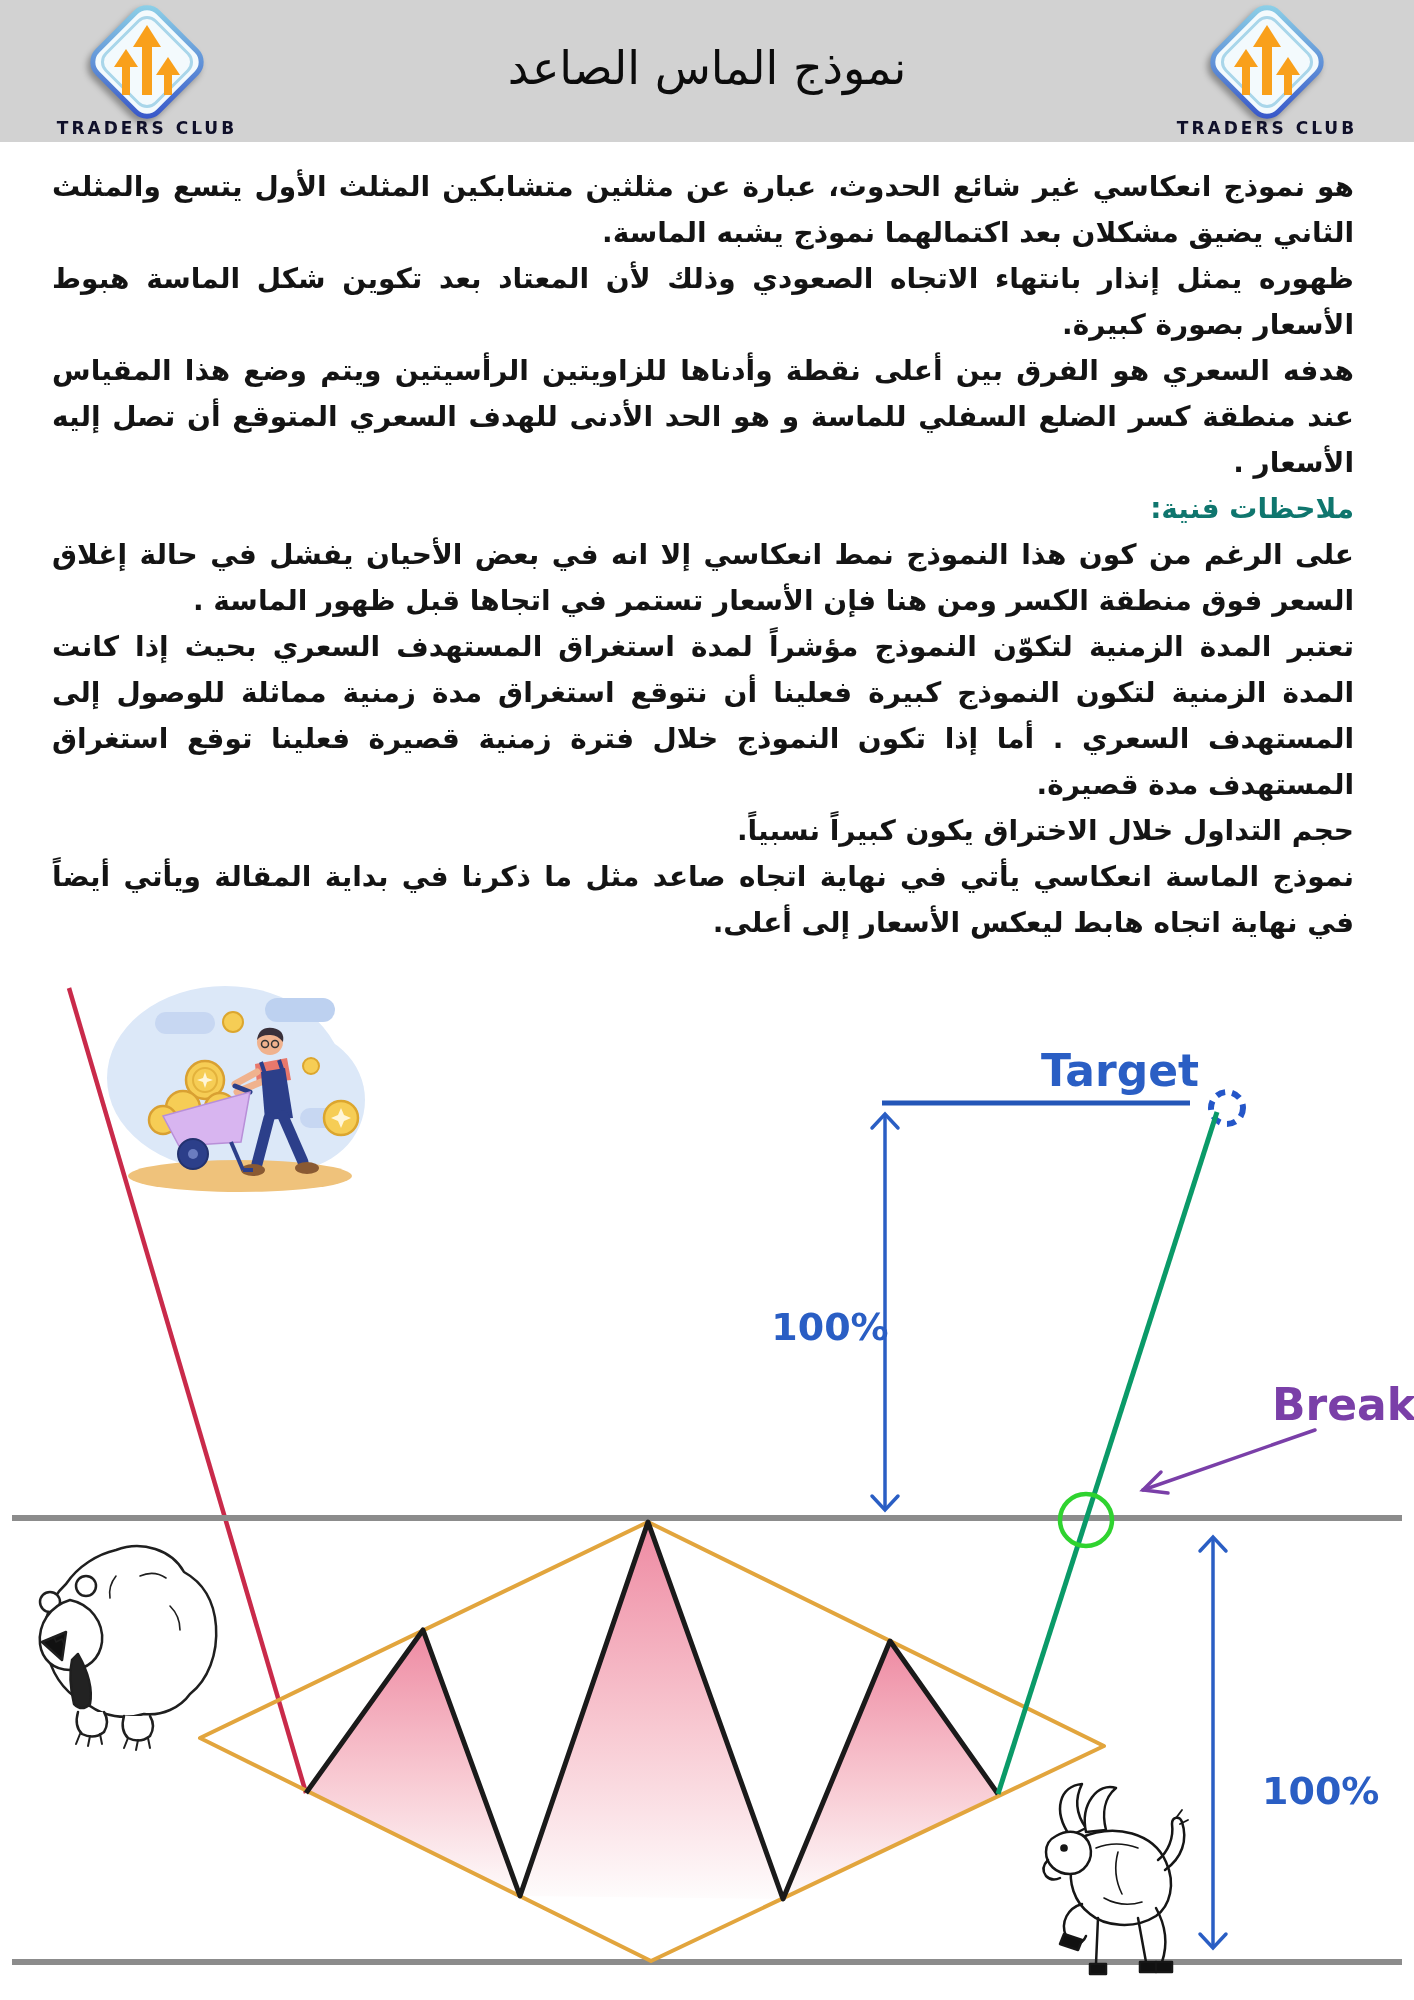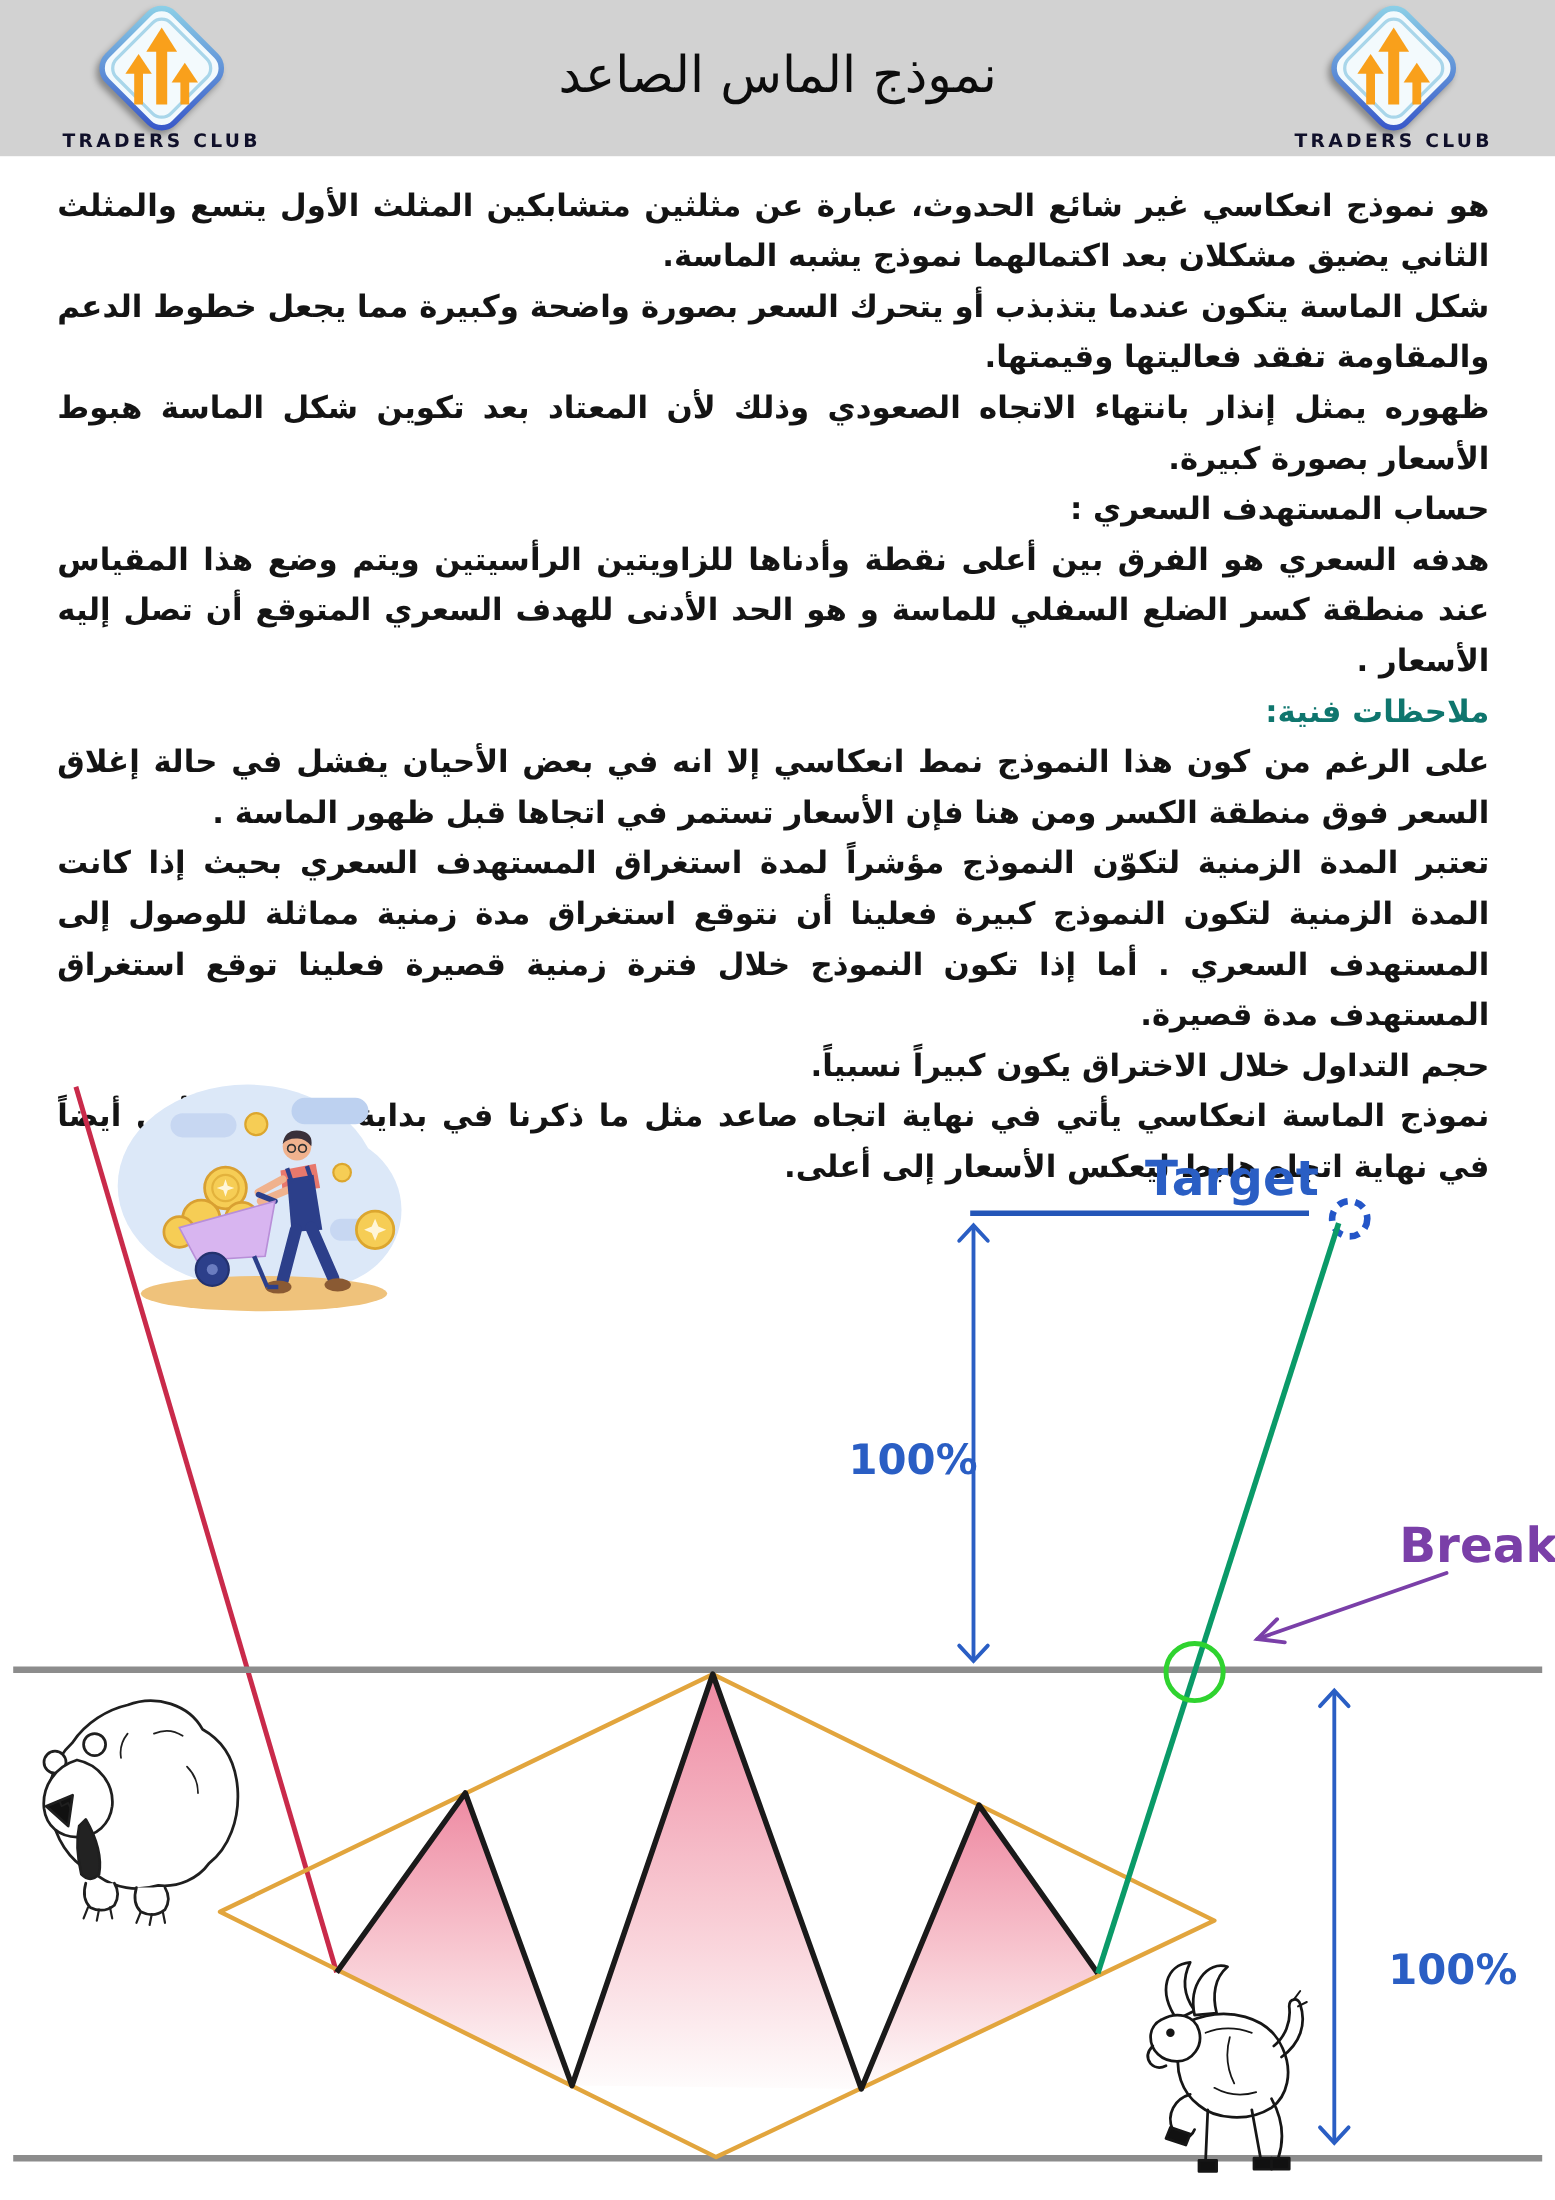--- a/index.html
+++ b/index.html
@@ -72,23 +72,21 @@
           <rect x="80" y="64" width="8" height="30" fill="#f9a01b"></rect>
         <polygon points="126,56 114,74 138,74" fill="#f9a01b"></polygon>
           <rect x="122" y="72" width="8" height="22" fill="#f9a01b"></rect>
       </g>
       <text class="logo-caption" x="105" y="133" text-anchor="middle" font-size="17">TRADERS CLUB</text>
     </svg>
   </div>
 
   <div class="article">
     <p>هو نموذج انعكاسي غير شائع الحدوث، عبارة عن مثلثين متشابكين المثلث الأول يتسع والمثلث الثاني يضيق مشكلان بعد اكتمالهما نموذج يشبه الماسة.</p>
-    <p>شكل الماسة يتكون عندما يتذبذب أو يتحرك السعر بصورة واضحة وكبيرة مما يجعل خطوط الدعم والمقاومة تفقد فعاليتها وقيمتها.</p>
     <p>ظهوره يمثل إنذار بانتهاء الاتجاه الصعودي  وذلك لأن المعتاد بعد تكوين شكل الماسة هبوط الأسعار بصورة كبيرة.</p>
-    <p>حساب المستهدف السعري :</p>
     <p>هدفه السعري هو الفرق بين أعلى نقطة وأدناها  للزاويتين الرأسيتين  ويتم وضع هذا المقياس عند منطقة كسر الضلع السفلي للماسة و هو الحد الأدنى للهدف السعري المتوقع أن تصل إليه الأسعار .</p>
     <p class="accent">ملاحظات فنية:</p>
     <p>على الرغم من كون هذا النموذج نمط انعكاسي إلا انه في بعض الأحيان  يفشل في حالة إغلاق  السعر فوق منطقة الكسر ومن هنا فإن الأسعار تستمر في اتجاها قبل ظهور الماسة .</p>
     <p>تعتبر المدة الزمنية لتكوّن النموذج مؤشراً لمدة استغراق المستهدف السعري بحيث إذا كانت المدة الزمنية لتكون النموذج كبيرة فعلينا أن نتوقع استغراق مدة زمنية مماثلة للوصول إلى المستهدف السعري . أما إذا تكون النموذج خلال فترة زمنية قصيرة فعلينا توقع استغراق المستهدف مدة قصيرة.</p>
     <p>حجم التداول خلال الاختراق يكون كبيراً نسبياً.</p>
     <p>نموذج الماسة انعكاسي يأتي في نهاية اتجاه صاعد مثل ما ذكرنا في بداية المقالة ويأتي أيضاً في نهاية اتجاه هابط ليعكس الأسعار إلى أعلى.</p>
   </div>
 
   <svg class="diagram" viewBox="0 0 1414 1020">
     <defs>

